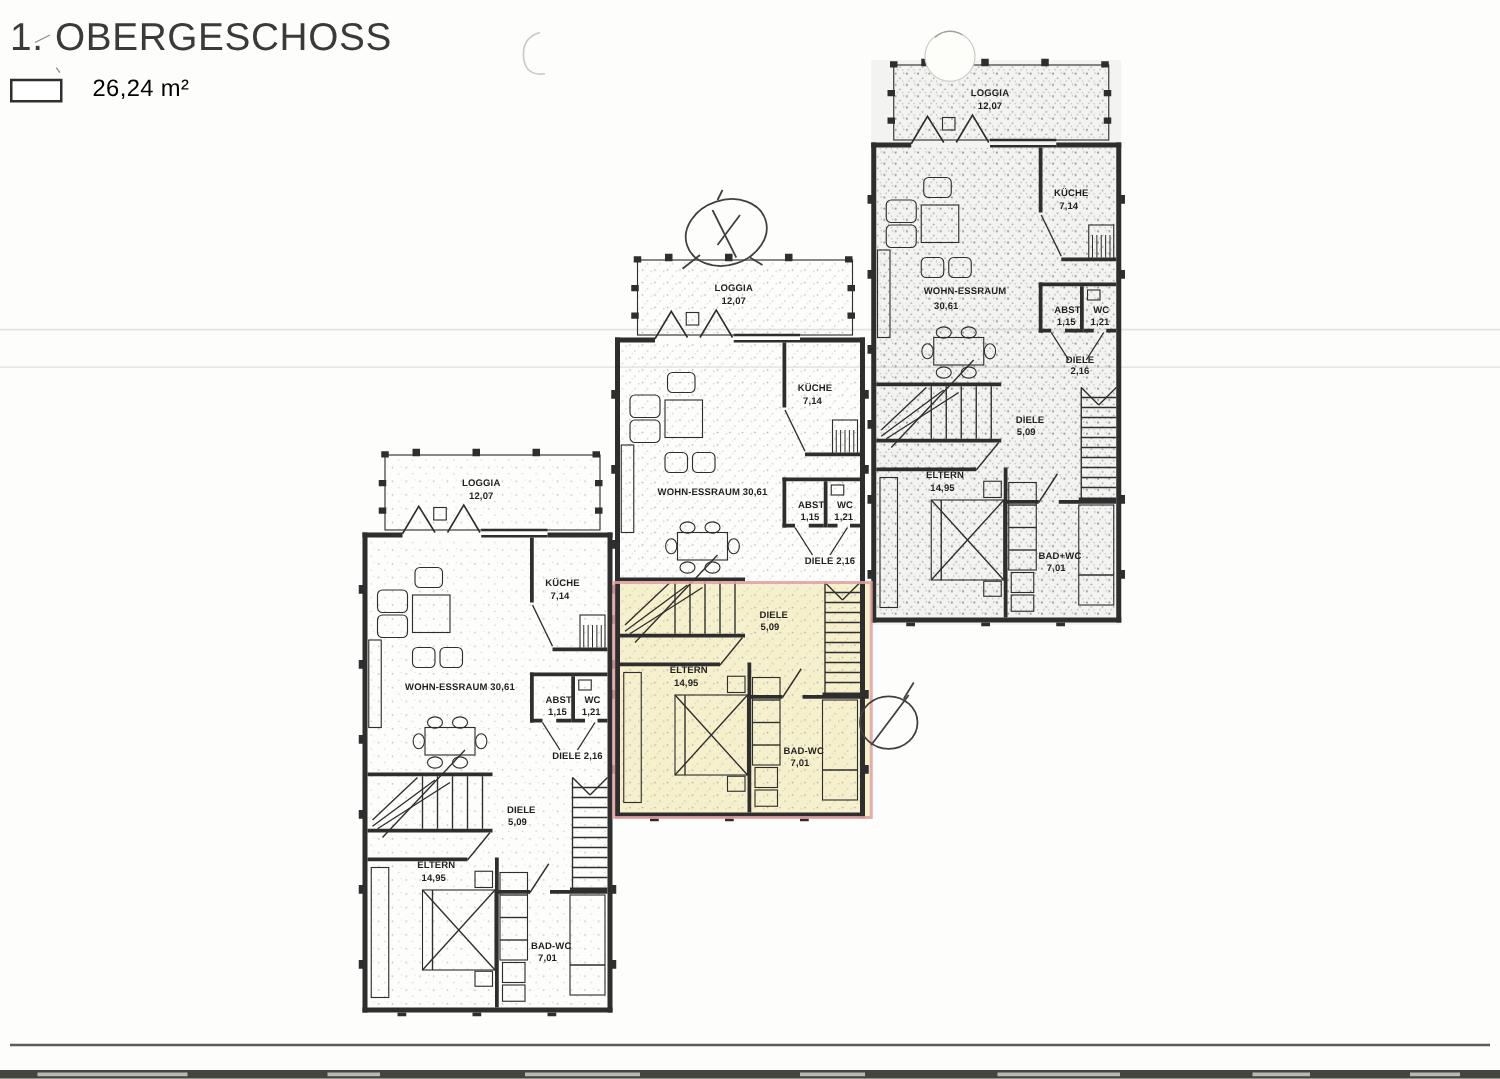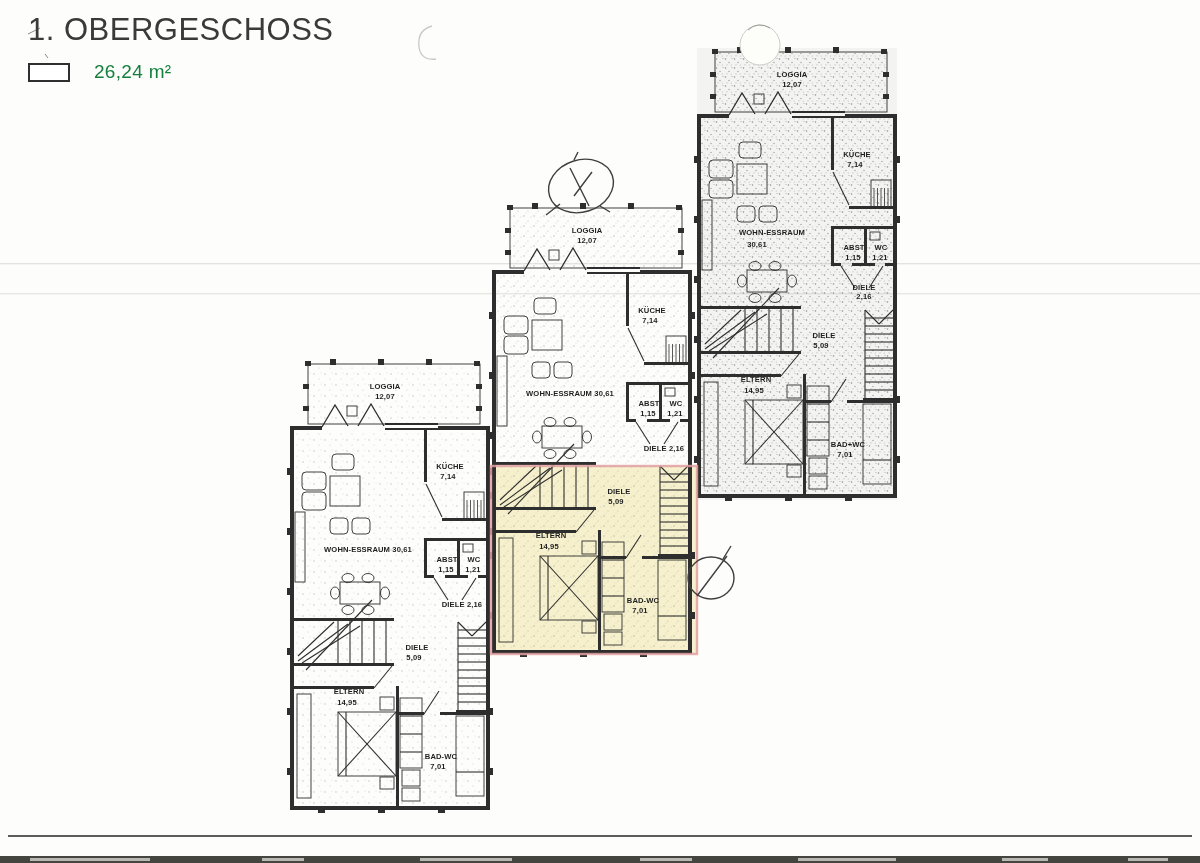--- a/index.html
+++ b/index.html
@@ -1,36 +1,36 @@
 <!DOCTYPE html>
 <html><head>
 <meta charset="utf-8">
 <style>
   html,body{margin:0;padding:0;}
   body{
     width:1200px;height:863px;position:relative;overflow:hidden;
     background:#fdfdfb;font-family:"Liberation Sans",sans-serif;
   }
-  .header{position:absolute;left:28px;top:12px;z-index:5;text-align:right;}
+  .header{position:absolute;left:8px;top:12px;z-index:5;text-align:right;}
   .page-title{
     margin:0;font-size:31px;font-weight:400;color:#3a3a3a;
     letter-spacing:.5px;font-family:"Liberation Sans",sans-serif;
   }
   .legend{margin-top:13px;}
   .legend-row{display:flex;align-items:center;margin-bottom:16px;height:22px;}
   .swatch{width:42px;height:19px;border:2px solid #2f2f2f;box-sizing:border-box;margin-right:24px;}
   .swatch.white{background:#fff;}
   .swatch.dark{
     border:1px solid #3a3a3a;height:21px;width:45px;
     background-color:#5e5f63;
     background-image:radial-gradient(#34343a 1px, transparent 1.2px),
                      radial-gradient(#8d8d90 .8px, transparent 1px);
     background-size:5px 5px,7px 7px;background-position:0 0,2px 3px;
   }
-  .legend-label{font-size:19px;color:#15803d;letter-spacing:.3px;}
+  .legend-label{font-size:19px;color:#000000;letter-spacing:.3px;}
   #plan-svg{position:absolute;left:0;top:0;z-index:1;}
   .rl{font:700 7.6px "Liberation Sans",sans-serif;fill:#1f1f1f;letter-spacing:.12px;text-anchor:middle;}
 </style>
 </head>
 <body>
 
 <div class="header">
   <h1 class="page-title">1. OBERGESCHOSS</h1>
   <div class="legend">
     <div class="legend-row">

